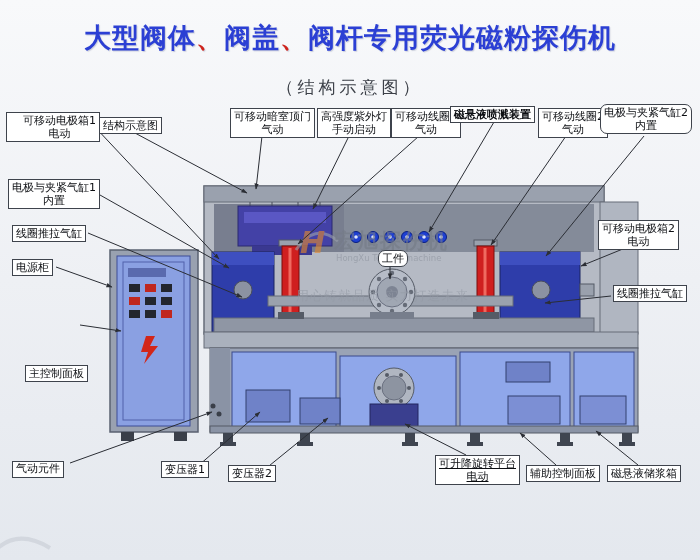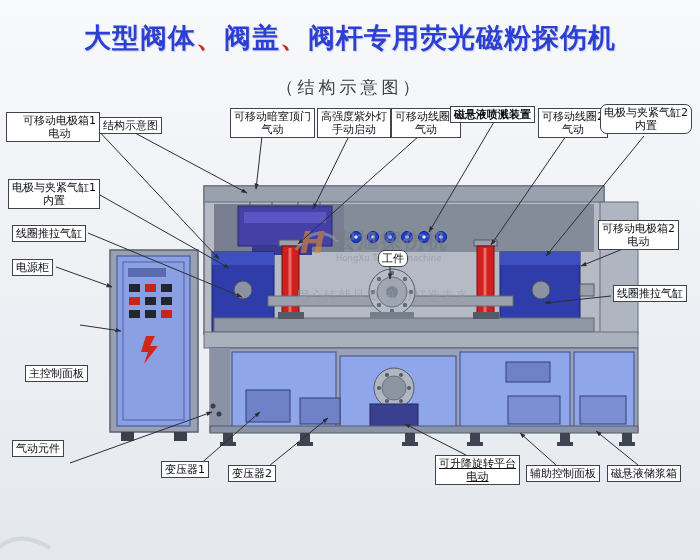--- a/index.html
+++ b/index.html
@@ -242,21 +242,21 @@
       </div>
       <div class="callout" style="left: 12px; top: 225px;">
         <div>线圈推拉气缸</div>
       </div>
       <div class="callout" style="left: 12px; top: 259px;">
         <div>电源柜</div>
       </div>
       <div class="callout" style="left: 25px; top: 317px; margin-top: 48px;">
         <div>主控制面板</div>
       </div>
-      <div class="callout" style="left: 12px; top: 440px;">
+      <div class="callout" style="left: 12px; top: 461px; font-family: Liberation Mono, monospace;">
         <div>气动元件</div>
       </div>
       <div class="callout" style="left: 230px; top: 108px;">
         <div>可移动暗室顶门</div>
         <div>气动</div>
       </div>
       <div class="callout" style="left: 317px; top: 108px;">
         <div>高强度紫外灯</div>
         <div>手动启动</div>
       </div>

